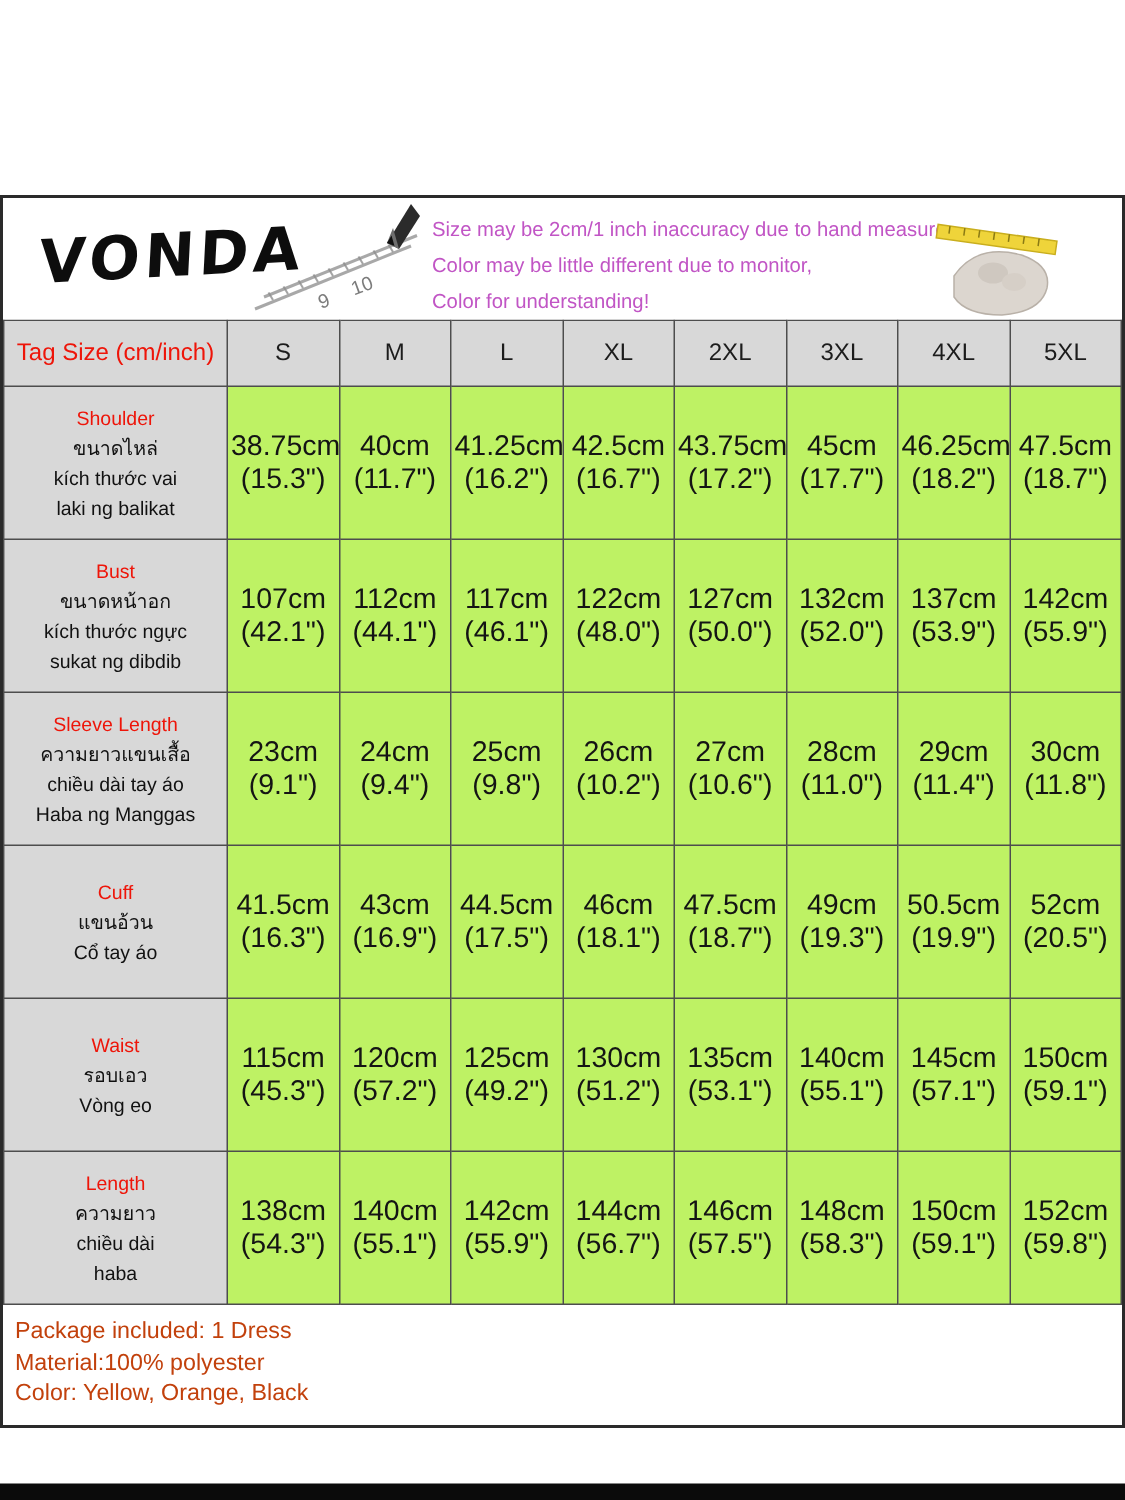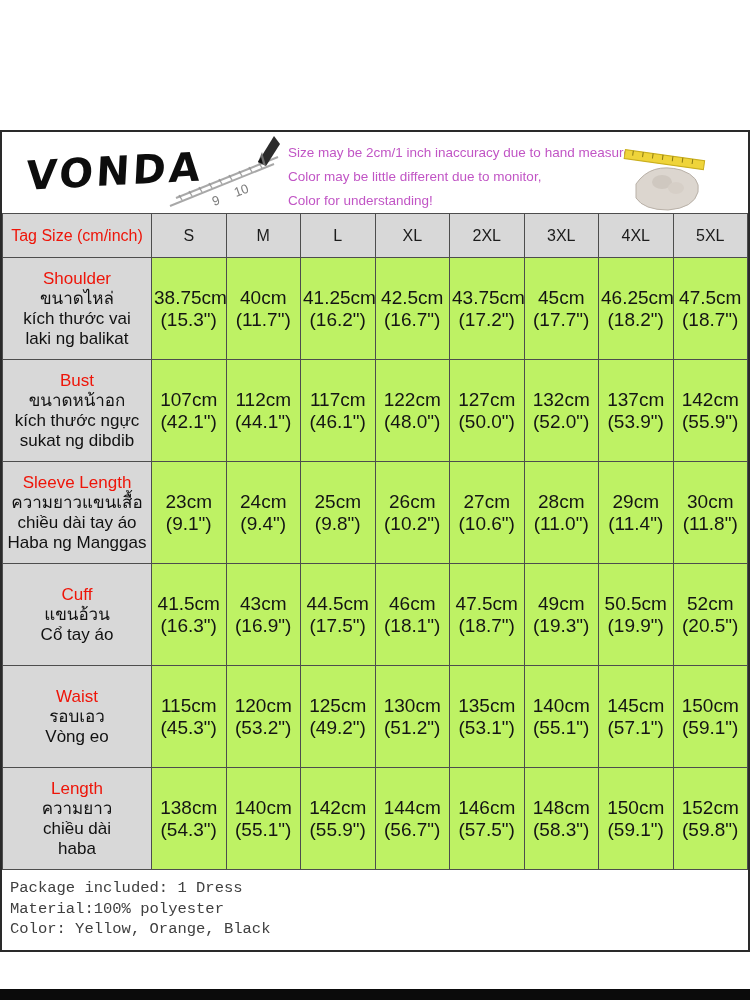--- a/index.html
+++ b/index.html
@@ -59,41 +59,40 @@
   thead tr { height: 44px; }
   thead th {
     background: var(--cell-gray);
     font-size: 16px;
     color: #1c1c1c;
   }
   thead th.corner { color: var(--accent-red); }
   tbody tr { height: 102px; }
   tbody th.rowlabel {
     background: var(--cell-gray);
-    font-size: 17px;
+    font-size: 13px;
     line-height: 20px;
     color: #111;
   }
   tbody th.rowlabel .en { color: var(--accent-red); }
   tbody th.rowlabel .alt { white-space: pre-line; }
   tbody td {
     font-size: 19px;
     line-height: 22px;
     color: #141414;
     white-space: pre-line;
     background: #bef264;
   }
   
   .info {
     padding: 8px 2px 10px 8px;
     font-size: 15.5px;
     line-height: 20.5px;
-    color: #404040;
+    color: #c2410c;
     background: #fff;
-    font-family: Liberation Mono, monospace;
   }
   
   .bottom-bar {
     position: absolute;
     left: 0; bottom: 0;
     width: 100%; height: 11px;
     background: var(--bar-color);
   }
 </style>
 </head>
@@ -277,21 +276,21 @@
         </tr>
         <tr>
           <th class="rowlabel">
             <div class="en">Waist</div>
             <div class="alt">รอบเอว
 Vòng eo</div>
           </th>
           <td>115cm
 (45.3")</td>
           <td>120cm
-(53.2")</td>
+(57.2")</td>
           <td>125cm
 (49.2")</td>
           <td>130cm
 (51.2")</td>
           <td>135cm
 (53.1")</td>
           <td>140cm
 (55.1")</td>
           <td>145cm
 (57.1")</td>

